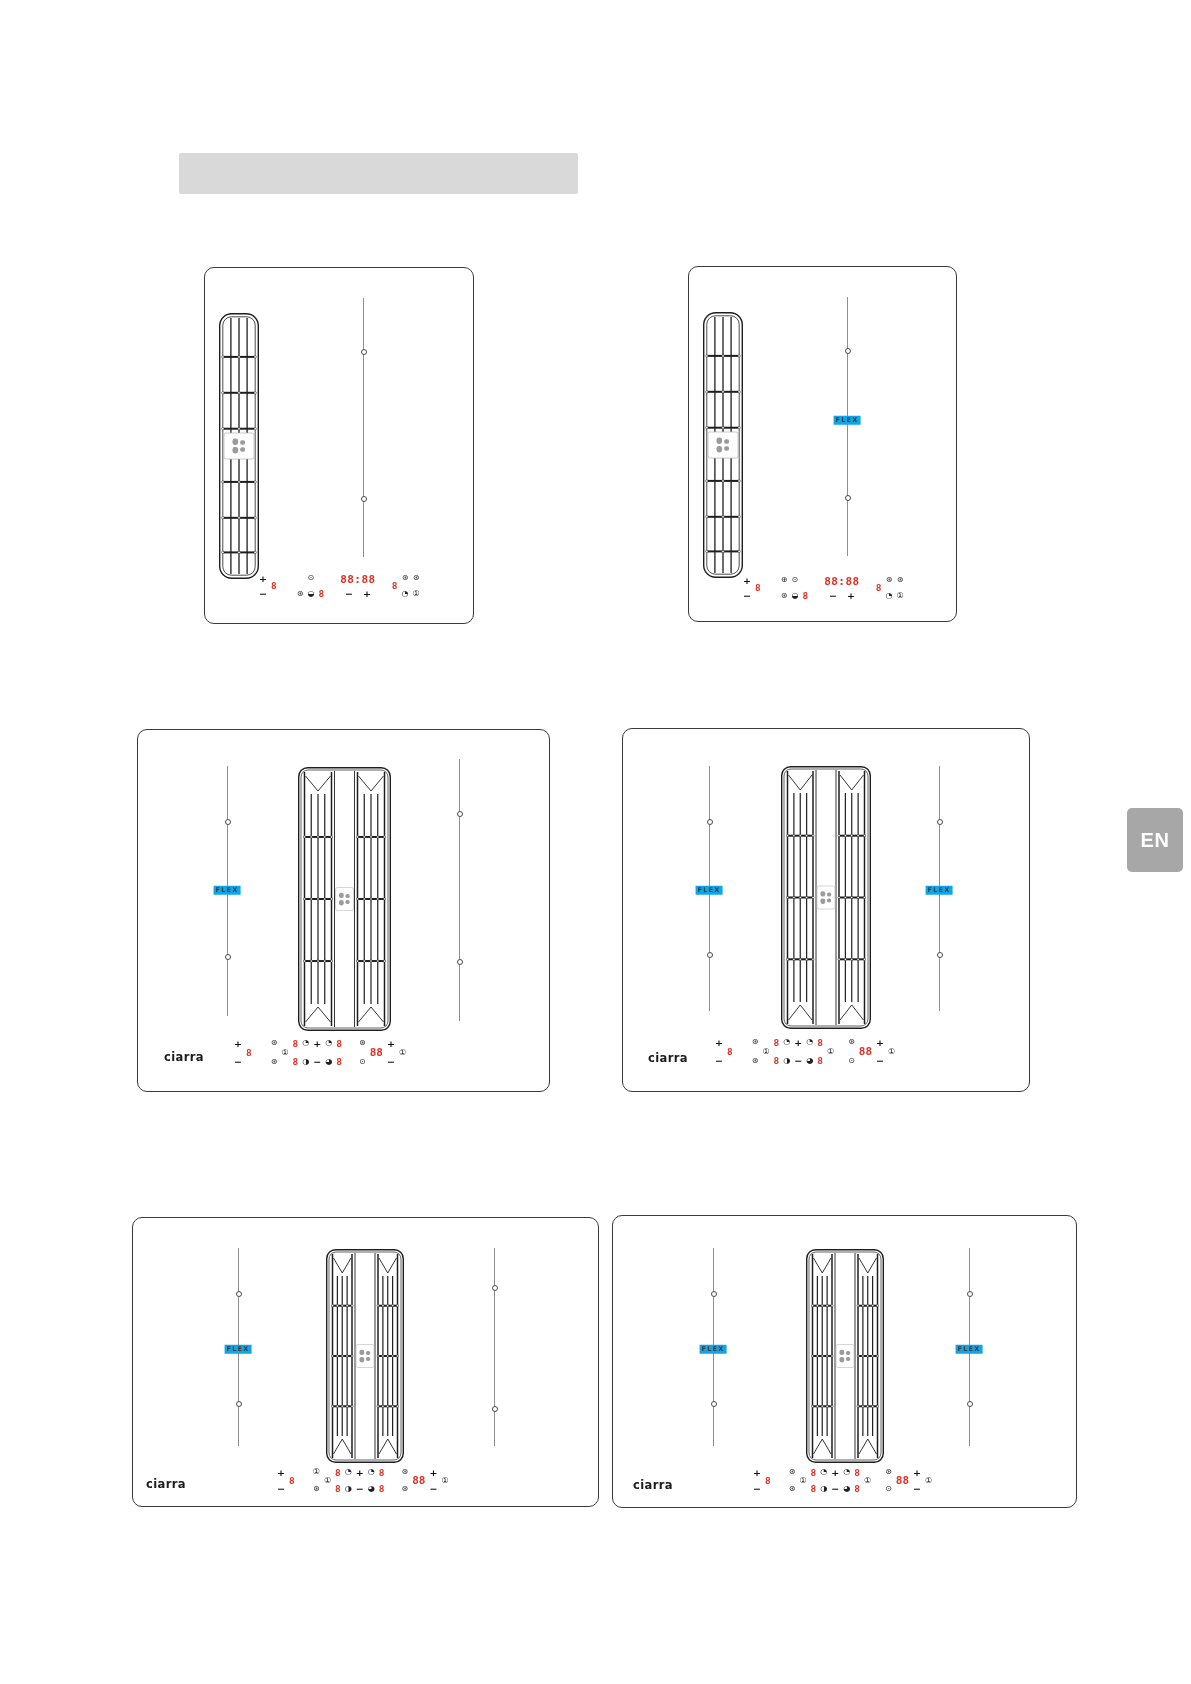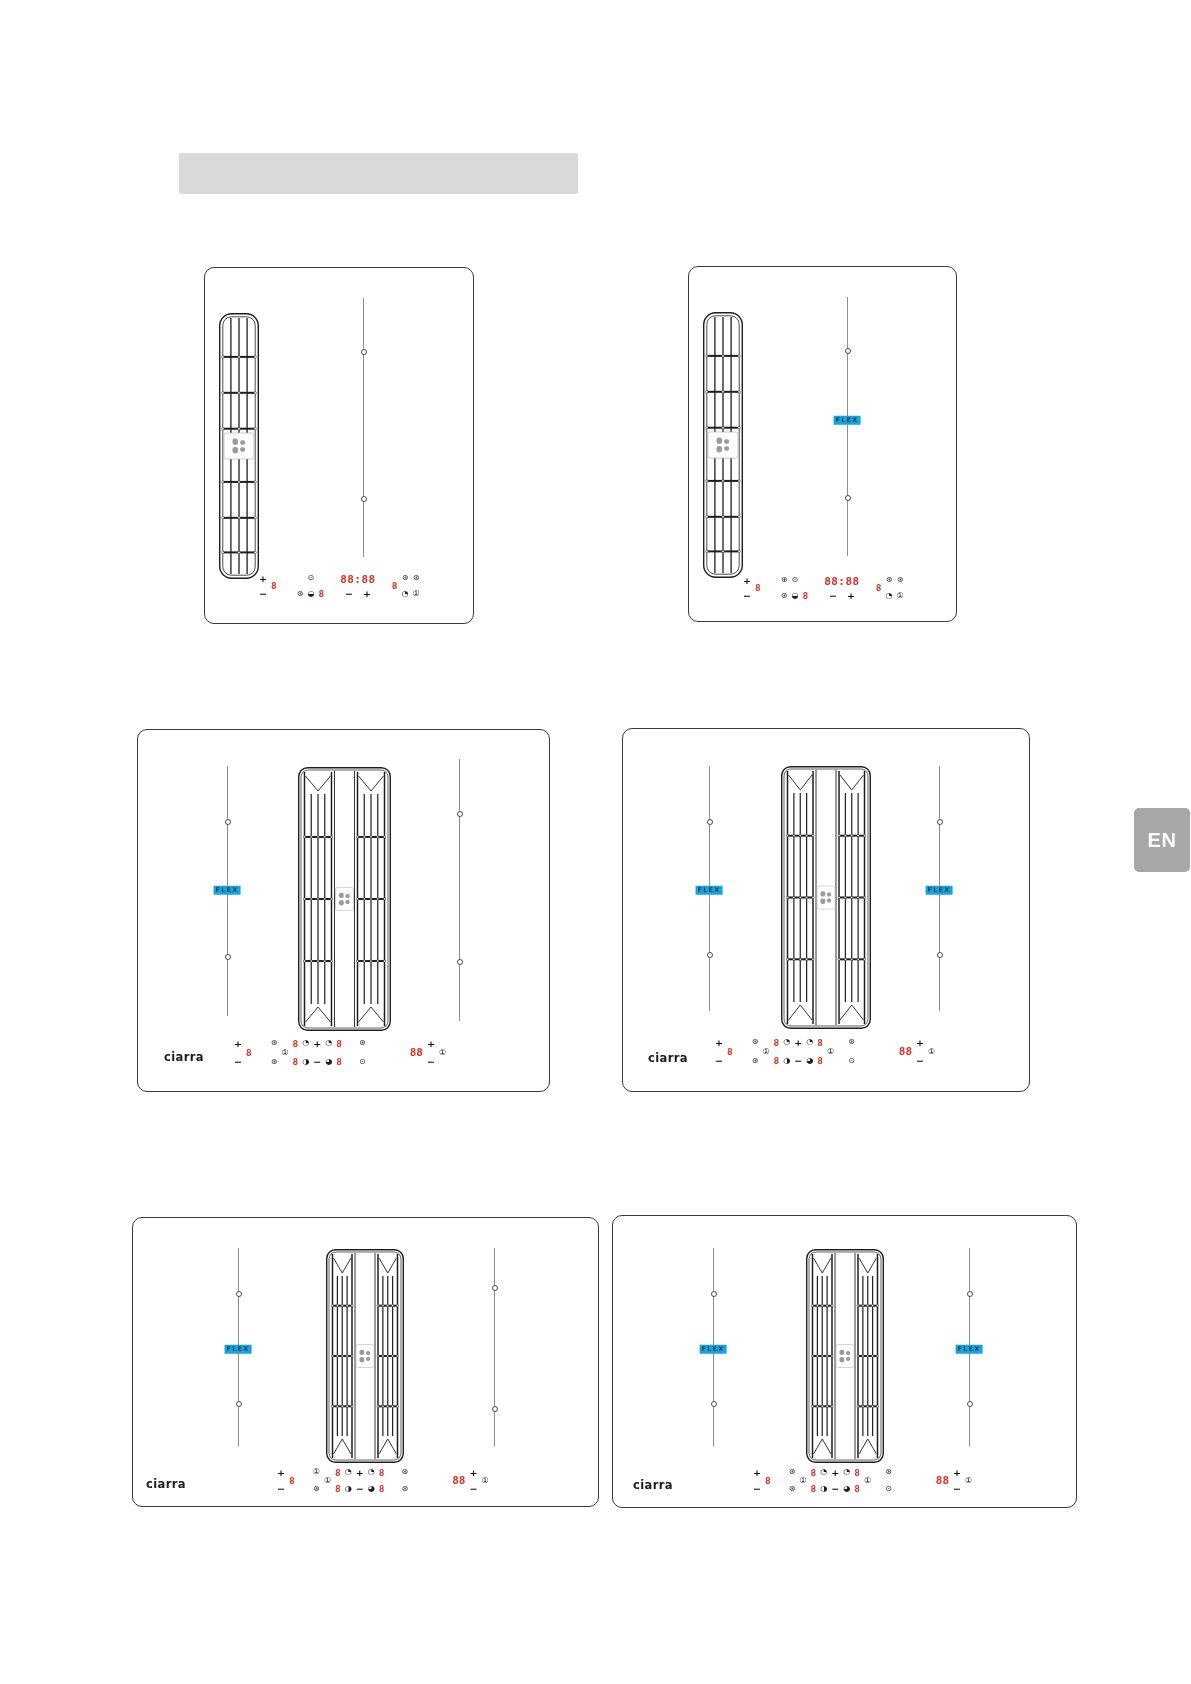--- a/index.html
+++ b/index.html
@@ -1,37 +1,37 @@
 <!DOCTYPE html>
 <html><head>
 <meta charset="utf-8">
 <style>
   html,body{margin:0;padding:0;}
   .page{position:relative;width:1191px;height:1684px;background:#ffffff;overflow:hidden;
         font-family:"DejaVu Sans", sans-serif;--red:#dd2f23;}
   .header-bar{position:absolute;background:#d9d9d9;border-radius:2px;}
   .lang-tab{position:absolute;display:flex;align-items:center;justify-content:center;
-            border-radius:5px;font:600 20px "Liberation Sans", sans-serif;letter-spacing:.5px;margin-left:7px;}
+            border-radius:5px;font:600 20px "Liberation Sans", sans-serif;letter-spacing:.5px;}
   .hob{position:absolute;background:#fff;border:1.3px solid #3a3a3a;border-radius:10px;}
   .vent{position:absolute;}
   .zone-line{position:absolute;width:1px;background:#8f8f8f;}
   .zone-dot{position:absolute;left:-2.5px;width:4px;height:4px;border:1px solid #4a4a4a;
             border-radius:50%;background:#fff;}
   .flex-label{position:absolute;transform:translate(-50%,-50%);background:#0ea5e9;padding:1px 2px;
               color:#3f3f3f;font:bold 6.5px "DejaVu Sans", sans-serif;letter-spacing:1.2px;line-height:1;}
   .brand{position:absolute;color:#1c1c1c;font:bold 11.5px "DejaVu Sans", sans-serif;
          letter-spacing:.4px;line-height:1;}
   .controls{position:absolute;display:flex;align-items:stretch;gap:4px;}
   .ctrl-col{display:flex;flex-direction:column;align-items:center;}
   .j-between{justify-content:space-between}.j-center{justify-content:center}
   .j-end{justify-content:flex-end}
   .c-ic{font:8px "DejaVu Sans", sans-serif;color:#1f1f1f;line-height:1;white-space:pre;}
   .c-red{font:bold 9.5px "DejaVu Sans Mono", monospace;color:var(--red);line-height:1;white-space:pre;}
   .c-redt{font:bold 11px "DejaVu Sans Mono", monospace;color:var(--red);letter-spacing:.5px;line-height:1;white-space:pre;}
-  .c-red2{font:bold 11px "DejaVu Sans Mono", monospace;color:var(--red);line-height:1;white-space:pre;margin-left:40px;}
+  .c-red2{font:bold 11px "DejaVu Sans Mono", monospace;color:var(--red);line-height:1;white-space:pre;}
   .c-blk{font:bold 9.5px "DejaVu Sans", sans-serif;color:#111;line-height:1;white-space:pre;}
 </style>
 </head>
 <body>
 
 <div class="page">
   <div class="header-bar" id="header-bar" style="left: 179px; top: 153px; width: 399px; height: 41px; background: rgb(217, 217, 217);"></div>
   <div class="lang-tab" id="lang-tab" style="left: 1127px; top: 808px; width: 56px; height: 64px; background: rgb(167, 167, 167); color: rgb(255, 255, 255);">EN</div>
   <div id="hobs-root">
       <div class="hob" style="left: 204px; top: 267px; width: 268px; height: 355px;">

